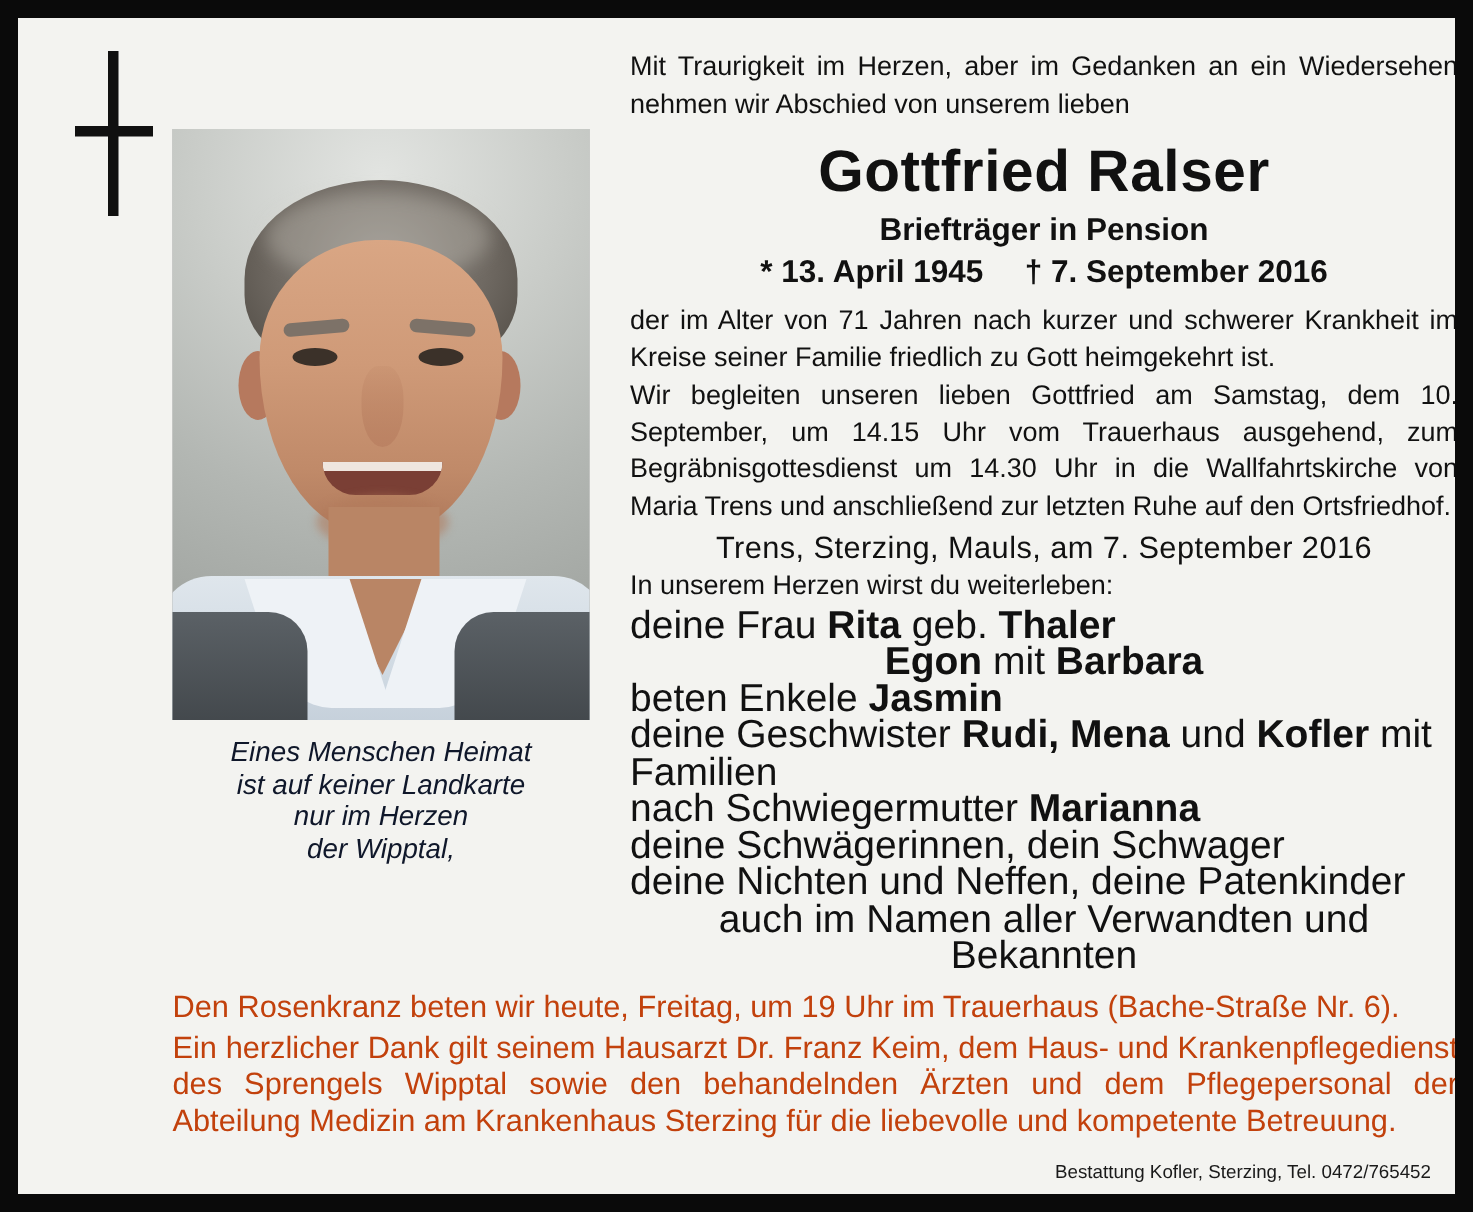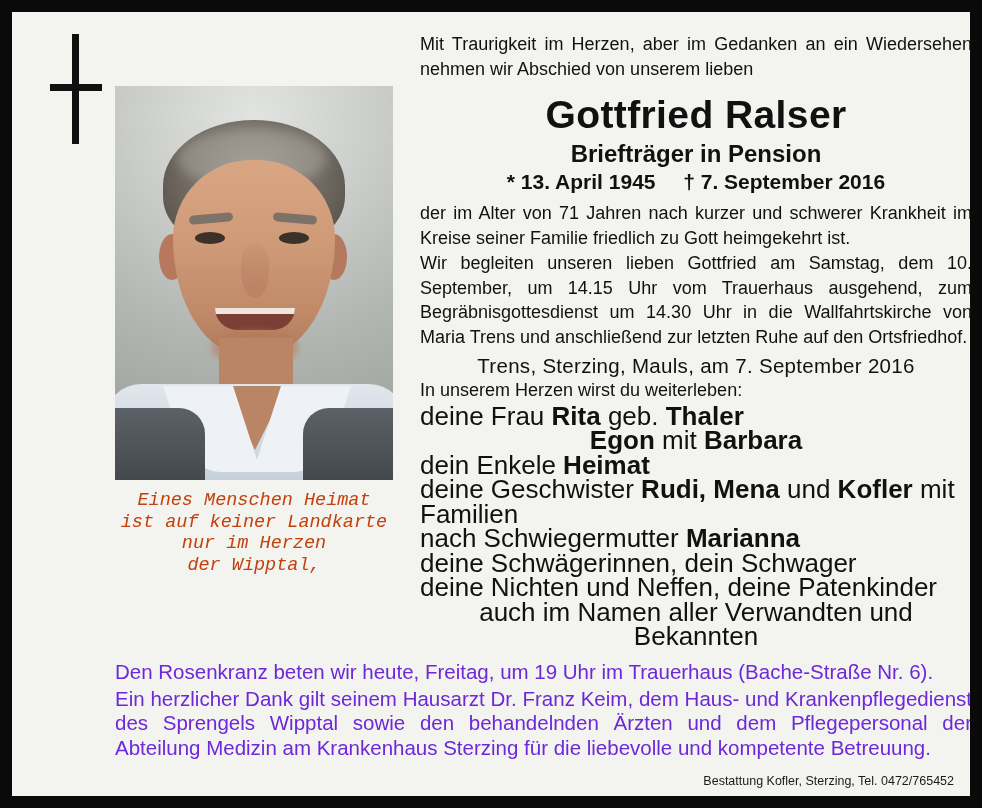--- a/index.html
+++ b/index.html
@@ -210,22 +210,21 @@
   
   .poem {
     position: absolute;
     left: 103px;
     top: 478px;
     width: 278px;
     text-align: center;
     font-style: italic;
     font-size: 18.5px;
     line-height: 21.5px;
-    color: #c2410c;
-    font-family: Liberation Mono, monospace;
+    color: #0f172a;
   }
 
   
   .text-col {
     position: absolute;
     left: 408px;
     top: 20px;
     width: 552px;
     color: #111;
   }
@@ -241,21 +240,21 @@
   .name {
     text-align: center;
     font-size: 39px;
     font-weight: bold;
     line-height: 44px;
     letter-spacing: 0.4px;
     margin: 12px 0 4px 0;
   }
   .role {
     text-align: center;
-    font-size: 24px;
+    font-size: 21px;
     font-weight: bold;
     line-height: 26px;
     margin: 0 0 2px 0;
   }
   .dates {
     text-align: center;
     font-size: 21px;
     font-weight: bold;
     line-height: 26px;
     margin: 0 0 6px 0;
@@ -276,21 +275,21 @@
   }
   .fam-center { text-align: center; }
   b { font-weight: bold; }
 
   
   .bottom {
     position: absolute;
     left: 103px;
     top: 648px;
     width: 857px;
-    color: #6d28d9;
+    color: #c2410c;
   }
   .bottom p {
     margin: 0 0 2px 0;
     font-size: 20.5px;
     line-height: 24.5px;
   }
   .bottom .just2 {
     text-align: justify;
     text-align-last: left;
   }
@@ -360,21 +359,21 @@
       <p class="place">Trens, Sterzing, Mauls, am 7. September 2016</p>
       <p class="t para">In unserem Herzen wirst du weiterleben:</p>
 
       <p class="family-line">
         <span>deine Frau </span><b>Rita</b><span> geb. </span><b>Thaler</b><span></span>
       </p>
       <p class="family-line fam-center">
         <span></span><b>Egon</b><span> mit </span><b>Barbara</b><span></span>
       </p>
       <p class="family-line">
-        <span>dein Enkele </span><b>Heimat</b><span></span><b></b><span></span>
+        <span>beten Enkele </span><b>Jasmin</b><span></span><b></b><span></span>
       </p>
       <p class="family-line">
         <span>deine Geschwister </span><b>Rudi, Mena</b><span> und </span><b>Kofler</b><span> mit Familien</span>
       </p>
       <p class="family-line">
         <span>nach Schwiegermutter </span><b>Marianna</b><span></span><b></b><span></span>
       </p>
       <p class="family-line">
         <span>deine Schwägerinnen, dein Schwager</span><b></b><span></span><b></b><span></span>
       </p>

